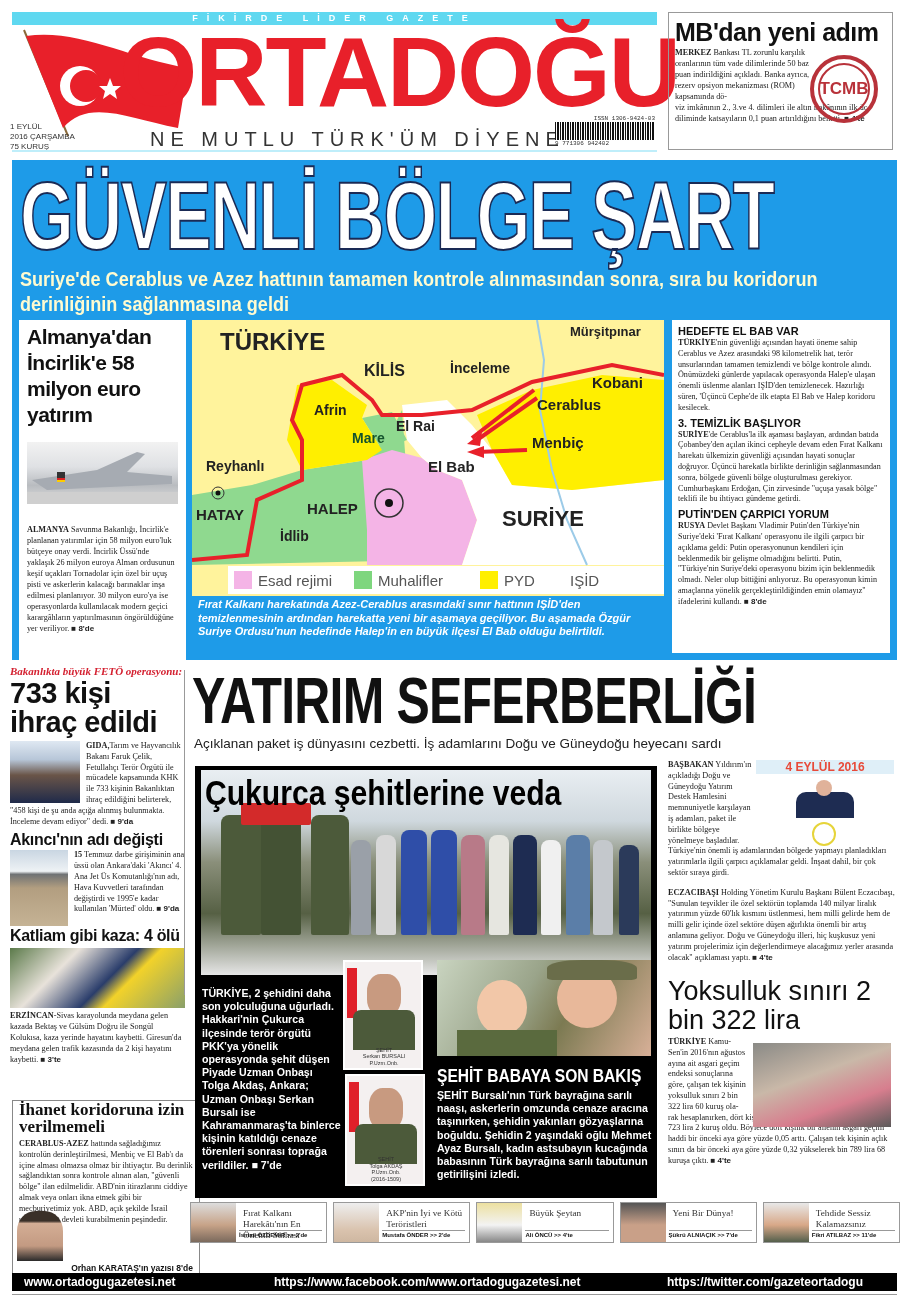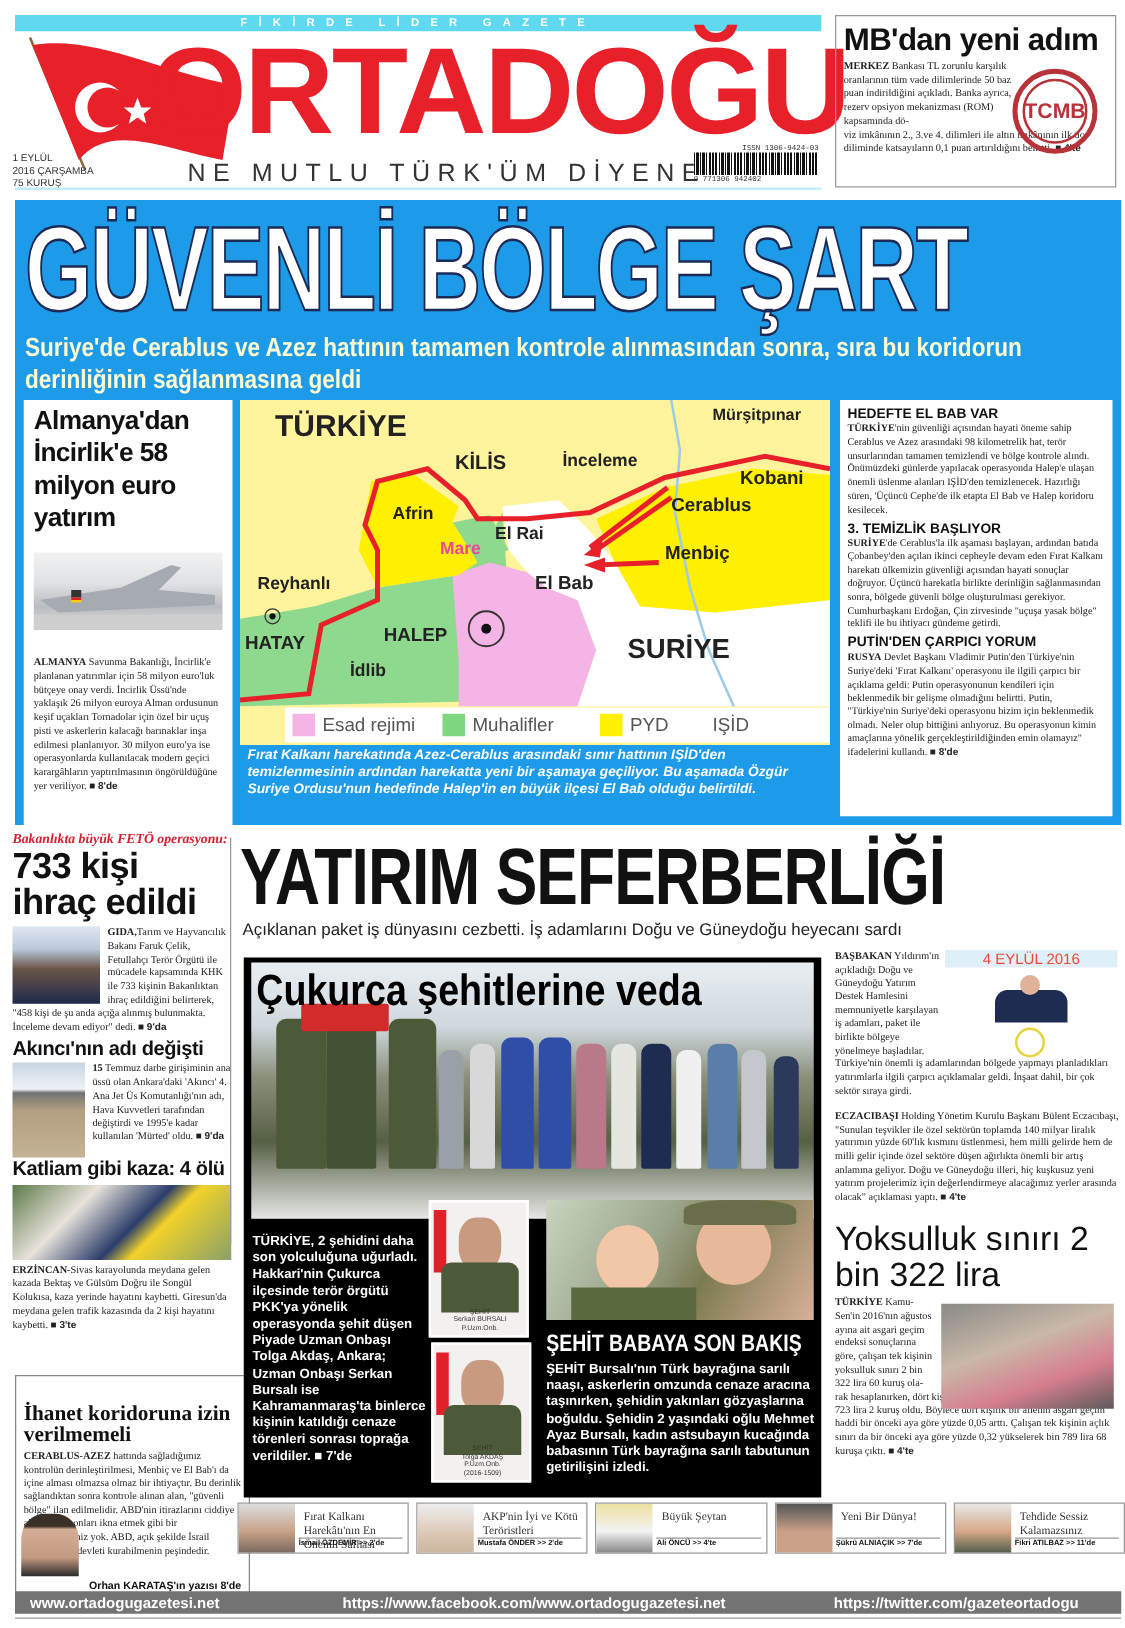--- a/index.html
+++ b/index.html
@@ -48,21 +48,21 @@
 
 #leftcol{left:10px;top:665px;width:175px}
 .redkicker{font-family:"Liberation Serif",serif;font-style:italic;font-weight:bold;font-size:11px;color:#d42030}
 .bighead{font-family:"Liberation Sans",sans-serif;font-weight:900;font-size:29px;line-height:29px;color:#111;letter-spacing:-0.5px}
 .medhead{font-family:"Liberation Sans",sans-serif;font-weight:bold;font-size:16px;line-height:20px;color:#111;letter-spacing:-0.3px}
 .bodytxt{font-size:8.2px;line-height:10.8px;font-family:"Liberation Serif",serif}
 .ref{font-family:"Liberation Sans",sans-serif;font-weight:bold;font-size:8px}
 .ph{background:#999}
 #vline{left:184px;top:670px;width:1px;height:325px;background:#999}
 
-#ihanet{left:12px;top:1100px;width:188px;height:176px;border:1px solid #888;padding:21px 6px;overflow:hidden}
+#ihanet{left:12px;top:1100px;width:188px;height:176px;border:1px solid #888;padding:0 6px;overflow:hidden}
 #ihanet h3{font-family:"Liberation Serif",serif;font-weight:bold;font-size:17px;line-height:17px;color:#111}
 
 
 #yatirim{left:192px;top:668px;font-family:"Liberation Sans",sans-serif;font-weight:900;font-size:64px;line-height:66px;color:#111;transform:scaleX(0.78);transform-origin:left top;white-space:nowrap;letter-spacing:-1px}
 #yatsub{left:194px;top:736px;font-family:"Liberation Sans",sans-serif;font-size:13.5px;color:#222;white-space:nowrap}
 #blackbox{left:195px;top:766px;width:462px;height:432px;background:#000}
 #cukurca{left:205px;top:774px;font-family:"Liberation Sans",sans-serif;font-weight:900;font-size:35px;color:#000;line-height:38px;transform:scaleX(0.86);transform-origin:left top;white-space:nowrap;z-index:3}
 #funeral{left:201px;top:770px;width:450px;height:205px;background:linear-gradient(180deg,#e9eef2 0,#cfd8de 25%,#8a8f7a 45%,#566044 70%,#e6e6e6 100%);overflow:hidden}
 .person{position:absolute;bottom:40px;width:20px;border-radius:8px 8px 2px 2px}
 #leftstory{left:202px;top:987px;width:140px;font-family:"Liberation Sans",sans-serif;font-weight:bold;font-size:10.6px;line-height:13.2px;color:#fff}
@@ -84,21 +84,21 @@
 #yoksphoto{position:absolute;left:85px;top:66px;width:138px;height:84px;background:linear-gradient(160deg,#8a8a86 0,#c9b8a8 40%,#d77e8e 70%,#5c5a5a 100%)}
 
 
 #columnists{left:190px;top:1202px;width:710px;height:58px;display:flex;gap:6px}
 .col{flex:1;border:1px solid #999;position:relative;height:41px;overflow:hidden}
 .col .face{position:absolute;left:0;top:0;width:45px;height:55px;background:linear-gradient(180deg,#ddd 0,#c7a388 40%,#333 100%)}
 .col .t{position:absolute;left:52px;top:5px;font-family:"Liberation Serif",serif;font-size:9.2px;line-height:11px;color:#333}
 .col .a{position:absolute;left:48px;bottom:2px;right:4px;border-top:1px solid #999;font-family:"Liberation Sans",sans-serif;font-weight:bold;font-size:6px;line-height:9px;color:#111}
 
 
-#footer{left:12px;top:1273px;width:885px;height:18px;background:#737373;font-family:"Liberation Sans",sans-serif;font-weight:bold;font-size:12px;color:#fff;line-height:18px}
+#footer{left:12px;top:1273px;width:885px;height:18px;background:#000000;font-family:"Liberation Sans",sans-serif;font-weight:bold;font-size:12px;color:#fff;line-height:18px}
 #footline{left:12px;top:1294px;width:885px;height:1px;background:#999}
 </style>
 </head>
 <body>
 
 <div id="tagline" class="abs sans">FİKİRDE LİDER GAZETE</div>
 
 <svg id="flag" class="abs" viewBox="0 0 170 110">
   <line x1="6" y1="2" x2="50" y2="108" stroke="#8a6a3a" stroke-width="2"></line>
   <path d="M8 8 C60 0,110 30,170 40 L160 100 C110 90,70 70,45 100 Z" fill="#e8202a"></path>
@@ -179,21 +179,21 @@
       <circle cx="26" cy="173" r="2.5" fill="#111"></circle>
     </svg>
     <div class="abs sans" style="left:28px;top:8px;font-size:24px;font-weight:bold;color:#222">TÜRKİYE</div>
     <div class="abs sans" style="left:172px;top:42px;font-size:16px;font-weight:bold;color:#222">KİLİS</div>
     <div class="abs sans" style="left:258px;top:40px;font-size:14px;font-weight:bold;color:#222">İnceleme</div>
     <div class="abs sans" style="left:378px;top:4px;font-size:13px;font-weight:bold;color:#222">Mürşitpınar</div>
     <div class="abs sans" style="left:400px;top:54px;font-size:15px;font-weight:bold;color:#222">Kobani</div>
     <div class="abs sans" style="left:345px;top:76px;font-size:15px;font-weight:bold;color:#222">Cerablus</div>
     <div class="abs sans" style="left:122px;top:82px;font-size:14px;font-weight:bold;color:#222">Afrin</div>
     <div class="abs sans" style="left:204px;top:98px;font-size:14px;font-weight:bold;color:#222">El Rai</div>
-    <div class="abs sans" style="left:160px;top:110px;font-size:14px;font-weight:bold;color:#ec4899">Mare</div>
+    <div class="abs sans" style="left:160px;top:110px;font-size:14px;font-weight:bold;color:#14532d">Mare</div>
     <div class="abs sans" style="left:340px;top:114px;font-size:15px;font-weight:bold;color:#222">Menbiç</div>
     <div class="abs sans" style="left:236px;top:138px;font-size:15px;font-weight:bold;color:#222">El Bab</div>
     <div class="abs sans" style="left:14px;top:138px;font-size:14px;font-weight:bold;color:#222">Reyhanlı</div>
     <div class="abs sans" style="left:4px;top:186px;font-size:15px;font-weight:bold;color:#222">HATAY</div>
     <div class="abs sans" style="left:115px;top:180px;font-size:15px;font-weight:bold;color:#222">HALEP</div>
     <div class="abs sans" style="left:88px;top:208px;font-size:14px;font-weight:bold;color:#222">İdlib</div>
     <div class="abs sans" style="left:310px;top:186px;font-size:22px;font-weight:bold;color:#222">SURİYE</div>
     <div class="abs" style="left:36px;top:246px;width:436px;height:28px;background:#fff;display:flex;align-items:center;gap:6px;padding-left:6px">
       <span style="width:18px;height:18px;background:#f4b4e6;display:inline-block"></span>
       <span class="sans" style="font-size:15px;color:#555;width:90px">Esad rejimi</span>
@@ -291,21 +291,21 @@
   <div class="abs" style="left:40px;top:20px;width:50px;height:55px;border-radius:50%;background:#f2c7a8"></div>
   <div class="abs" style="left:120px;top:8px;width:60px;height:60px;border-radius:50%;background:#e8b89a"></div>
   <div class="abs" style="left:110px;top:0px;width:90px;height:20px;border-radius:40% 40% 10% 10%;background:#6a6d4a"></div>
   <div class="abs" style="left:20px;top:70px;width:100px;height:30px;background:#5a6a3e"></div>
 </div>
 <div id="sehithead" class="abs">ŞEHİT BABAYA SON BAKIŞ</div>
 <div id="rightstory" class="abs">ŞEHİT Bursalı'nın Türk bayrağına sarılı naaşı, askerlerin omzunda cenaze aracına taşınırken, şehidin yakınları gözyaşlarına boğuldu. Şehidin 2 yaşındaki oğlu Mehmet Ayaz Bursalı, kadın astsubayın kucağında babasının Türk bayrağına sarılı tabutunun getirilişini izledi.</div>
 
 <div id="basbakan" class="abs">
   <div class="photo">
-    <div class="sans" style="text-align:center;color:#e84a3a;font-weight:normal;font-size:12px;background:#dfeff8;height:14px;line-height:14px">4 EYLÜL 2016</div>
+    <div class="sans" style="text-align:center;color:#e84a3a;font-weight:bold;font-size:12px;background:#dfeff8;height:14px;line-height:14px">4 EYLÜL 2016</div>
     <div class="abs" style="left:40px;top:32px;width:58px;height:26px;background:#1e2c52;border-radius:10px 10px 0 0"></div>
     <div class="abs" style="left:60px;top:20px;width:16px;height:16px;border-radius:50%;background:#e0b29a"></div>
     <div class="abs" style="left:56px;top:62px;width:24px;height:24px;border-radius:50%;border:2px solid #e6d43a"></div>
   </div>
   <p class="bodytxt" style="width:84px"><b>BAŞBAKAN</b><span> Yıldırım'ın açıkladığı Doğu ve Güneydoğu Yatırım Destek Hamlesini memnuniyetle karşılayan iş adamları, paket ile birlikte bölgeye yönelmeye başladılar.</span></p>
   <p class="bodytxt">Türkiye'nin önemli iş adamlarından bölgede yapmayı planladıkları yatırımlarla ilgili çarpıcı açıklamalar geldi. İnşaat dahil, bir çok sektör sıraya girdi.</p>
   <p class="bodytxt" style="margin-top:9px"><b>ECZACIBAŞI</b><span> Holding Yönetim Kurulu Başkanı Bülent Eczacıbaşı, "Sunulan teşvikler ile özel sektörün toplamda 140 milyar liralık yatırımın yüzde 60'lık kısmını üstlenmesi, hem milli gelirde hem de milli gelir içinde özel sektöre düşen ağırlıkta önemli bir artış anlamına geliyor. Doğu ve Güneydoğu illeri, hiç kuşkusuz yeni yatırım projelerimiz için değerlendirmeye alacağımız yerler arasında olacak" açıklaması yaptı.</span> <span class="ref">■ 4'te</span></p>
 </div>
 
 <div id="yoks" class="abs">

